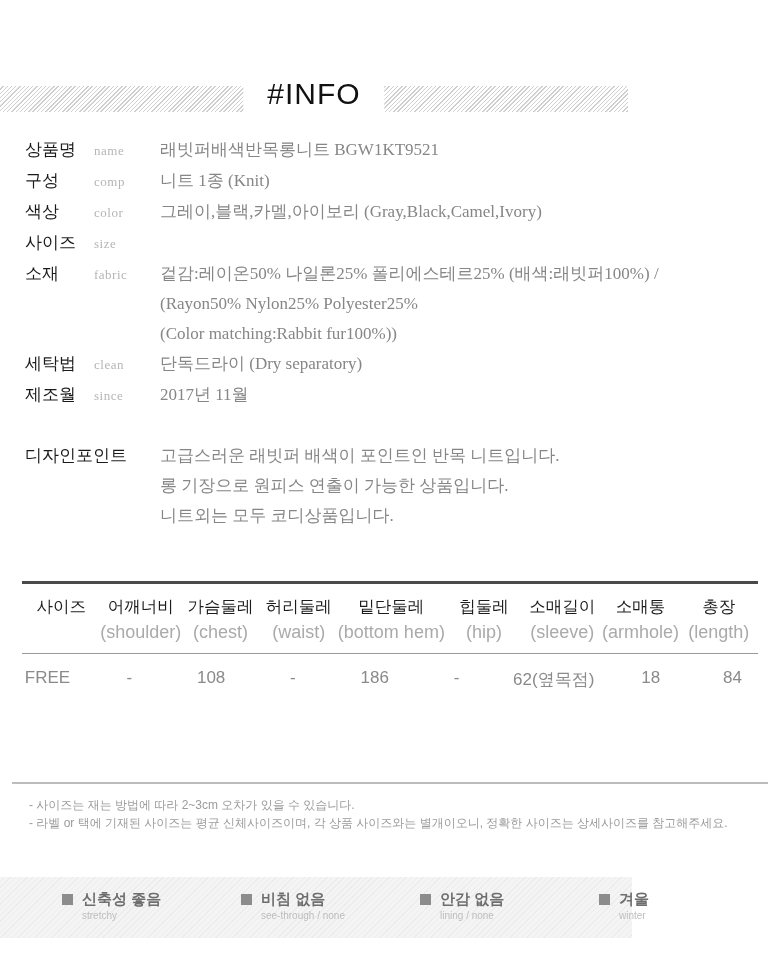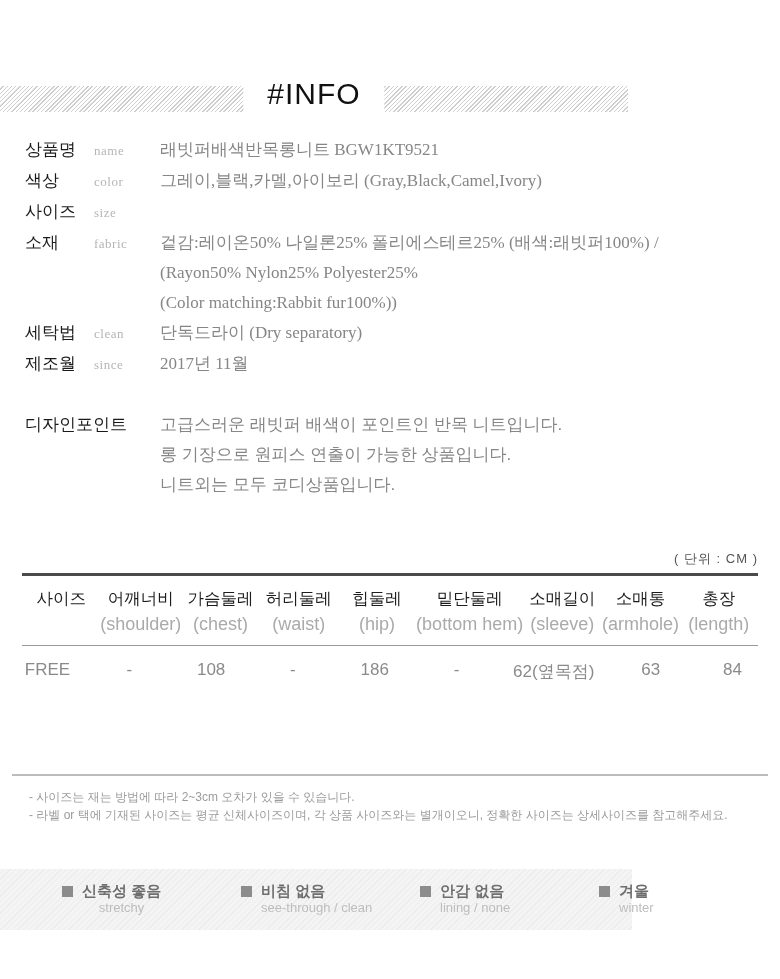--- a/index.html
+++ b/index.html
@@ -30,21 +30,21 @@
     display:inline-block; width:64px; vertical-align:top;
     text-align:justify; text-align-last:justify;
     font-size:17px; color:#1a1a1a;
   }
   .elabel { font-size:13px; color:#b5b5b5; margin-left:5px; letter-spacing:0.5px; }
   .spec-value {
     flex:1; font-size:17px; color:#868686; line-height:30px;
     white-space:pre-line; padding-right:2px;
   }
 
-  .design-row { display:flex; margin:30px 0 9px 25px; }
+  .design-row { display:flex; margin:30px 0 9px 25px;font-family:Liberation Serif, serif; }
   .design-label { width:135px; flex:none; font-size:17px; color:#1a1a1a; line-height:30px; }
   .design-value { flex:1; font-size:17px; color:#868686; line-height:30px; white-space:pre-line; }
 
   
   .table-section { margin:50px 22px 0 22px; }
   .unit-label { text-align:right; font-size:13px; color:#555; letter-spacing:1px; padding-bottom:5px; }
   .size-table { border-top:3px solid #4a4a4a; }
   .thead { display:flex; border-bottom:1px solid #999; padding:12px 0 10px 0; }
   .th { flex:1; text-align:center; }
   .th-ko { font-size:16.5px; color:#1c1c1c; white-space:nowrap; }
@@ -60,35 +60,39 @@
   
   .feature-band {
     margin-top:45px; height:61px; width:632px; box-sizing:border-box;
     background:#f1f1f1;
     background-image:repeating-linear-gradient(135deg,#f4f4f4 0px,#f4f4f4 3px,#ececec 3px,#ececec 4px);
     display:flex; padding:13px 0 0 62px;
   }
   .feature { display:flex; width:179px; flex:none; }
   .feature-sq { width:11px; height:11px; background:#8c8c8c; margin:4px 9px 0 0; flex:none; }
   .feature-ko { font-size:15px; font-weight:700; color:#6e6e6e; line-height:18px; white-space:nowrap; }
-  .feature-en { font-size:13px; color:#bdbdbd; line-height:15px; white-space:nowrap;text-align:center; }
+  .feature-en { font-size:10px; color:#bdbdbd; line-height:15px; white-space:nowrap; }
 </style>
 </head>
 <body>
 
 <div class="page">
 
   <div class="info-band">
     <span class="info-title">#INFO</span>
   </div>
 
   <div class="spec-list">
     <div class="spec-row">
       <div class="spec-label"><span class="klabel">상품명</span><span class="elabel">name</span></div>
       <div class="spec-value">래빗퍼배색반목롱니트  BGW1KT9521</div>
+    </div>
+    <div class="spec-row">
+      <div class="spec-label"><span class="klabel">구성</span><span class="elabel">comp</span></div>
+      <div class="spec-value">니트 1종 (Knit)</div>
     </div>
     <div class="spec-row">
       <div class="spec-label"><span class="klabel">색상</span><span class="elabel">color</span></div>
       <div class="spec-value">그레이,블랙,카멜,아이보리 (Gray,Black,Camel,Ivory)</div>
     </div>
     <div class="spec-row">
       <div class="spec-label"><span class="klabel">사이즈</span><span class="elabel">size</span></div>
     </div>
     <div class="spec-row">
       <div class="spec-label"><span class="klabel">소재</span><span class="elabel">fabric</span></div>
@@ -107,46 +111,45 @@
   </div>
 
   <div class="design-row">
     <div class="design-label">디자인포인트</div>
     <div class="design-value">고급스러운 래빗퍼 배색이 포인트인 반목 니트입니다.
 롱 기장으로 원피스 연출이 가능한 상품입니다.
 니트외는 모두 코디상품입니다.</div>
   </div>
 
   <div class="table-section">
-    <div class="unit-label">( 단위 : CM )</div>
     <div class="size-table">
       <div class="thead">
         <div class="th">
             <div class="th-ko">사이즈</div>
             <div class="th-en"></div>
           </div>
         <div class="th">
             <div class="th-ko">어깨너비</div>
             <div class="th-en">(shoulder)</div>
           </div>
         <div class="th">
             <div class="th-ko">가슴둘레</div>
             <div class="th-en">(chest)</div>
           </div>
         <div class="th">
             <div class="th-ko">허리둘레</div>
             <div class="th-en">(waist)</div>
           </div>
         <div class="th">
+            <div class="th-ko">밑단둘레</div>
+            <div class="th-en">(bottom hem)</div>
+          </div>
+        <div class="th">
             <div class="th-ko">힙둘레</div>
             <div class="th-en">(hip)</div>
-          </div>
-        <div class="th">
-            <div class="th-ko">밑단둘레</div>
-            <div class="th-en">(bottom hem)</div>
           </div>
         <div class="th">
             <div class="th-ko">소매길이</div>
             <div class="th-en">(sleeve)</div>
           </div>
         <div class="th">
             <div class="th-ko">소매통</div>
             <div class="th-en">(armhole)</div>
           </div>
         <div class="th">
@@ -155,21 +158,21 @@
           </div>
       </div>
       <div class="trow">
         <div class="td">FREE</div>
         <div class="td">-</div>
         <div class="td">108</div>
         <div class="td">-</div>
         <div class="td">186</div>
         <div class="td">-</div>
         <div class="td">62(옆목점)</div>
-        <div class="td">63</div>
+        <div class="td">18</div>
         <div class="td">84</div>
       </div>
     </div>
   </div>
 
   <div class="rule"></div>
   <div class="notes">
     <div class="note">- 사이즈는 재는 방법에 따라 2~3cm 오차가 있을 수 있습니다.</div>
     <div class="note">- 라벨 or 택에 기재된 사이즈는 평균 신체사이즈이며, 각 상품 사이즈와는 별개이오니, 정확한 사이즈는 상세사이즈를 참고해주세요.</div>
   </div>
@@ -179,21 +182,21 @@
       <span class="feature-sq"></span>
       <div>
         <div class="feature-ko">신축성 좋음</div>
         <div class="feature-en">stretchy</div>
       </div>
     </div>
     <div class="feature">
       <span class="feature-sq"></span>
       <div>
         <div class="feature-ko">비침 없음</div>
-        <div class="feature-en">see-through / clean</div>
+        <div class="feature-en">see-through / none</div>
       </div>
     </div>
     <div class="feature">
       <span class="feature-sq"></span>
       <div>
         <div class="feature-ko">안감 없음</div>
         <div class="feature-en">lining / none</div>
       </div>
     </div>
     <div class="feature">

